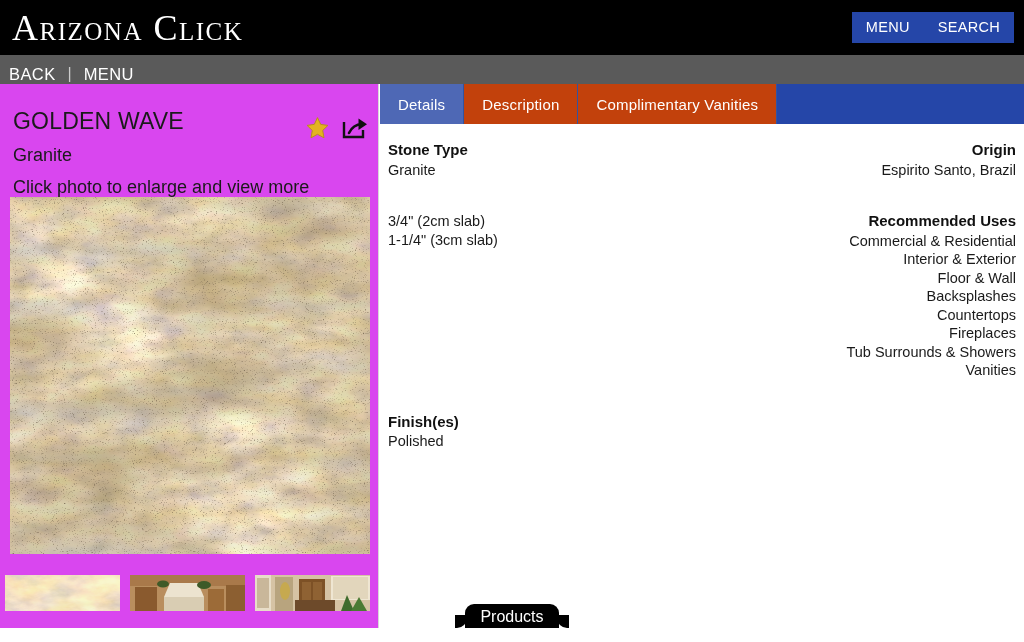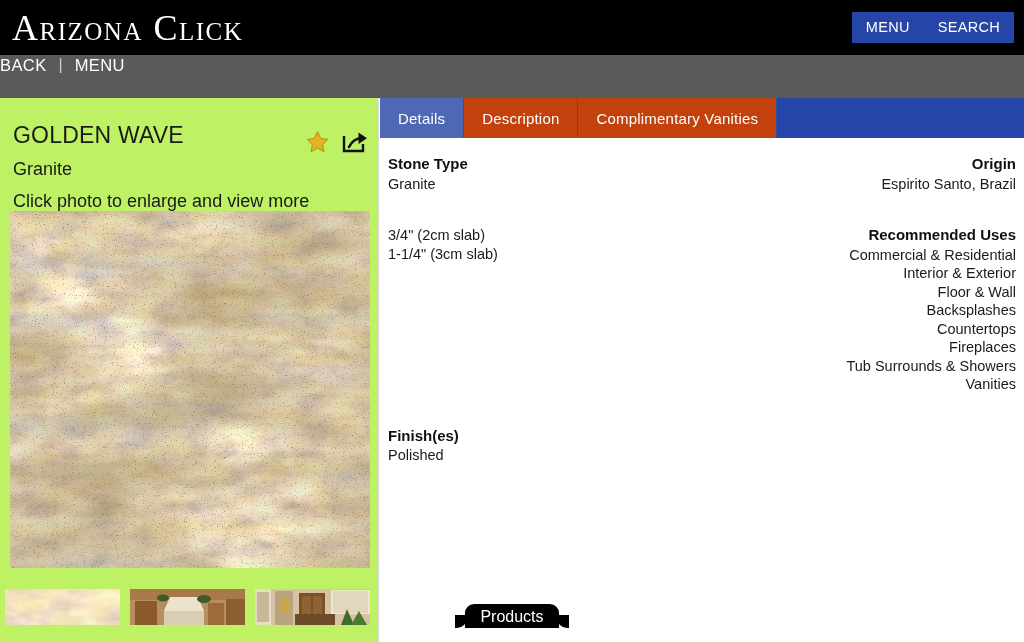--- a/index.html
+++ b/index.html
@@ -41,25 +41,25 @@
     line-height: 16px;
     border: none;
     cursor: pointer;
     font-family: "Liberation Sans", sans-serif;
     letter-spacing: .3px;
   }
 
   
   .navbar {
     position: relative;
-    width: 1024px; height: 43px;
+    width: 1024px; height: 29px;
     background: #5a5a5a;
     display: flex;
-    align-items: flex-start;
-    padding-left: 0;
+    align-items: flex-end;
+    padding-left: 9px;
   }
   .nav-link {
     color: #ffffff;
     font-size: 16.5px;
     letter-spacing: .4px;
     cursor: pointer;
     line-height: 20px;
   }
   .nav-sep {
     color: #cccccc;
@@ -74,21 +74,21 @@
     width: 1024px;
     height: 544px;
     background: #ffffff;
   }
 
   
   .left-panel {
     position: absolute;
     left: 0; top: 0;
     width: 379px; height: 544px;
-    background: #bef264;
+    background: #d946ef;
     border-right: 1px solid #d8d8d8;
   }
   .product-title {
     position: absolute;
     left: 13px; top: 23px;
     font-size: 23px;
     color: #1a1a1a;
     letter-spacing: .2px;
     line-height: 28px;
     white-space: nowrap;

